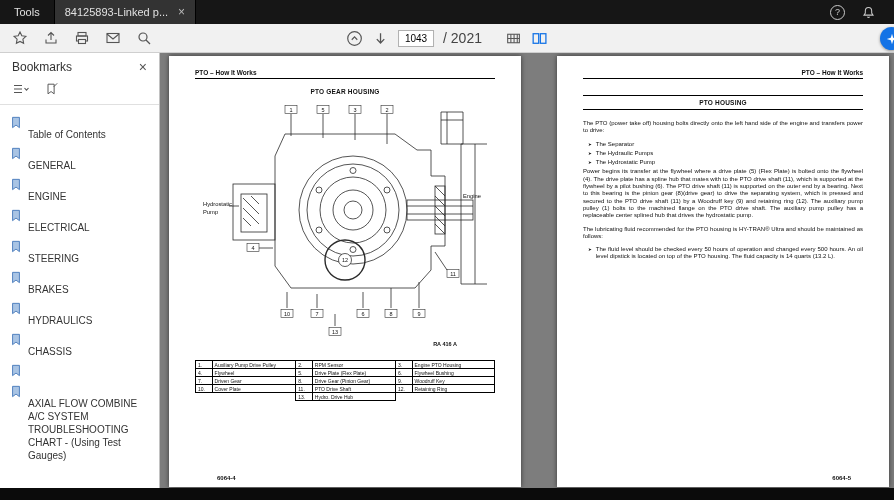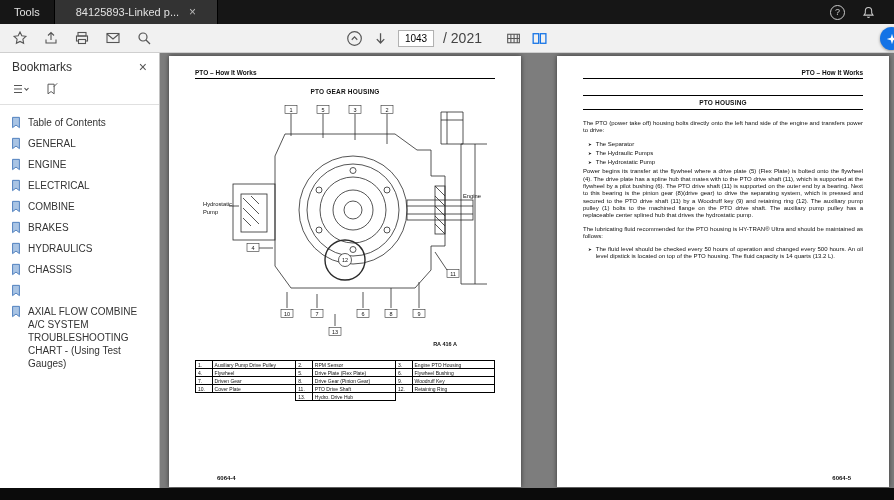--- a/index.html
+++ b/index.html
@@ -5,21 +5,21 @@
   html,body{margin:0;padding:0;}
   body{
     width:894px;height:500px;overflow:hidden;position:relative;
     background:#7d7d7d;
     font-family:"Liberation Sans","DejaVu Sans",sans-serif;
     -webkit-font-smoothing:antialiased;
   }
   
   .titlebar{position:absolute;top:0;left:0;right:0;height:24px;background:#161616;display:flex;align-items:stretch;color:#e0e0e0;font-size:11px;z-index:10;}
   .tab{display:flex;align-items:center;padding:11px 14px;white-space:nowrap;}
-  .tab.doc{background:#333;border-left:1px solid #000;border-right:1px solid #000;gap:6px;padding:0 21px;max-width:160px;}
+  .tab.doc{background:#333;border-left:1px solid #000;border-right:1px solid #000;gap:6px;padding:0 10px;max-width:160px;}
   .tab-close{color:#b9b9b9;font-size:12px;line-height:1;margin-left:4px;cursor:default;}
   .titlebar-right{margin-left:auto;display:flex;align-items:center;gap:16px;padding-right:18px;}
   .help-circle{width:13px;height:13px;border:1px solid #c9c9c9;border-radius:50%;font-size:9px;display:flex;align-items:center;justify-content:center;color:#c9c9c9;}
   
   .toolbar{position:absolute;top:24px;left:0;right:0;height:28px;background:#f1f1f1;border-bottom:1px solid #cfcfcf;z-index:9;}
   .tb-left{position:absolute;left:12px;top:0;height:28px;display:flex;align-items:center;gap:15px;}
   .tb-center{position:absolute;left:50%;top:0;height:28px;transform:translateX(-50%);display:flex;align-items:center;gap:9px;}
   .icon-btn{display:flex;align-items:center;justify-content:center;cursor:default;}
   .icon-btn svg{display:block;}
   .page-input{width:34px;height:15px;font-size:10px;text-align:center;border:1px solid #b0b0b0;background:#fff;font-family:inherit;padding:0;}
@@ -27,21 +27,21 @@
   .assistant{position:absolute;right:-9px;top:3px;width:23px;height:23px;border-radius:50%;background:#1473e6;display:flex;align-items:center;justify-content:center;box-shadow:0 1px 3px rgba(0,0,0,.4);}
   
   .sidebar{position:absolute;top:52px;left:0;width:160px;bottom:2px;background:#fff;border-right:1px solid #c2c2c2;box-sizing:border-box;display:flex;flex-direction:column;overflow:hidden;z-index:5;}
   .sb-header{display:flex;align-items:center;padding:8px 12px 4px;}
   .sb-title{font-size:12px;color:#333;}
   .sb-close{margin-left:auto;color:#555;font-size:14px;line-height:1;cursor:default;}
   .sb-tools{display:flex;align-items:center;gap:14px;padding:4px 12px 8px;border-bottom:1px solid #e0e0e0;}
   .sb-list{padding:8px 4px 4px 6px;}
   .bm-item{display:flex;align-items:flex-start;gap:6px;padding:3px 4px;font-size:10px;color:#333;cursor:default;}
   .bm-icon{flex:0 0 auto;margin-top:0px;}
-  .bm-label{line-height:13px;max-width:118px;}
+  .bm-label{line-height:13px;max-width:118px;margin-top:12px;}
   
   .viewer{position:absolute;left:161px;top:52px;right:0;bottom:12px;background:#7d7d7d;overflow:hidden;}
   .page{position:absolute;background:#fff;box-shadow:0 0 5px rgba(0,0,0,.55);box-sizing:border-box;color:#111;}
   .page-left{left:8px;top:4px;width:352px;height:431px;padding:13px 26px;}
   .page-right{left:396px;top:4px;width:332px;height:431px;padding:13px 26px;}
   .ph{font-size:6.5px;font-weight:bold;border-bottom:1px solid #000;padding-bottom:2px;}
   .ph.right{text-align:right;}
   .lp-title{text-align:center;font-weight:bold;font-size:6.5px;margin-top:9px;letter-spacing:.2px;}
   .diagram-svg{display:block;margin:3px auto 0;}
   .parts-table{border-collapse:collapse;margin:10px auto 0;}
@@ -194,21 +194,21 @@
     <div class="bm-item">
       <span class="bm-icon"><svg width="12" height="13" viewBox="0 0 14 15">
             <path d="M3 1.5h8v12l-4-3-4 3z" fill="#a9c4e4" stroke="#3f74b8" stroke-width="1"></path>
           </svg></span>
       <span class="bm-label">ELECTRICAL</span>
     </div>
     <div class="bm-item">
       <span class="bm-icon"><svg width="12" height="13" viewBox="0 0 14 15">
             <path d="M3 1.5h8v12l-4-3-4 3z" fill="#a9c4e4" stroke="#3f74b8" stroke-width="1"></path>
           </svg></span>
-      <span class="bm-label">COMBINE</span>
+      <span class="bm-label">STEERING</span>
     </div>
     <div class="bm-item">
       <span class="bm-icon"><svg width="12" height="13" viewBox="0 0 14 15">
             <path d="M3 1.5h8v12l-4-3-4 3z" fill="#a9c4e4" stroke="#3f74b8" stroke-width="1"></path>
           </svg></span>
       <span class="bm-label">BRAKES</span>
     </div>
     <div class="bm-item">
       <span class="bm-icon"><svg width="12" height="13" viewBox="0 0 14 15">
             <path d="M3 1.5h8v12l-4-3-4 3z" fill="#a9c4e4" stroke="#3f74b8" stroke-width="1"></path>

